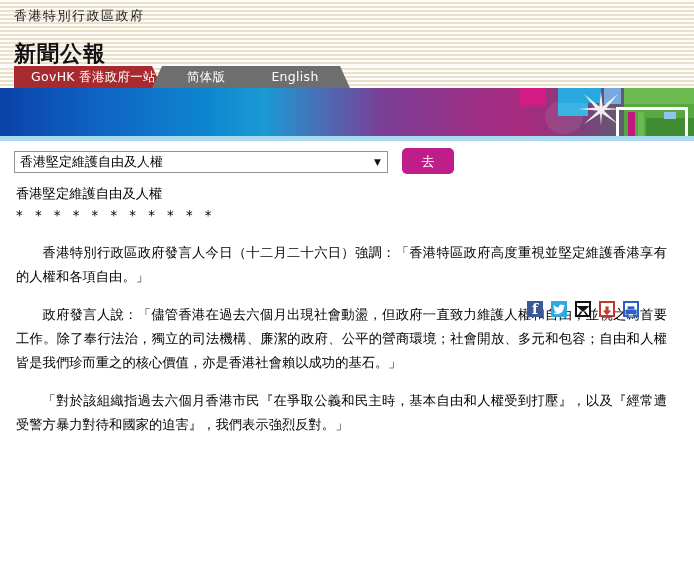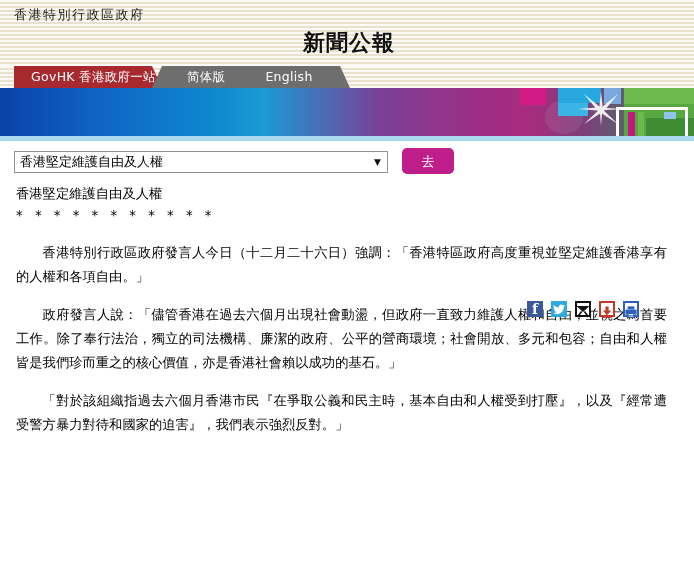--- a/index.html
+++ b/index.html
@@ -23,37 +23,35 @@
         to bottom,
         rgba(255,255,255,0.75) 0px,
         rgba(255,255,255,0.75) 2px,
         rgba(224,214,188,0.55) 2px,
         rgba(224,214,188,0.55) 4px
     );
     overflow: hidden;
   }
   .header-inner {
     padding: 7px 10px 0 14px;
-    font-family: Liberation Mono, monospace;
   }
   .header-line1 {
     font-size: 13px;
     color: #1a1a1a;
     letter-spacing: 1.5px;
     line-height: 18px;
     font-weight: normal;
   }
   .header-line2 {
     font-size: 22px;
     color: #111111;
     font-weight: bold;
     letter-spacing: 1px;
     line-height: 28px;
-    margin-top: 6px;
-    text-align: center;
+    margin-top: 15px;
   }
 
   
   .tabbar {
     position: relative;
     height: 22px;
     background-color: #f3eedd;
     background-image: repeating-linear-gradient(
         to bottom,
         rgba(255,255,255,0.75) 0px,
@@ -95,21 +93,21 @@
   }
   .tab-link {
     display: inline-block;
     color: #ffffff;
     text-decoration: none;
     padding: 0 8px;
     font-size: 12.5px;
     letter-spacing: 0.3px;
   }
   .tab-others .tab-link:first-child { margin-left: 12px; }
-  .tab-others .tab-link + .tab-link { margin-left: 20px; }
+  .tab-others .tab-link + .tab-link { margin-left: 26px; }
 
   
   .banner {
     position: relative;
     height: 48px;
     background: linear-gradient(to right,
         #0a42a8 0%,
         #0f63c4 14%,
         #0d86cf 30%,
         #1b9ad4 38%,

